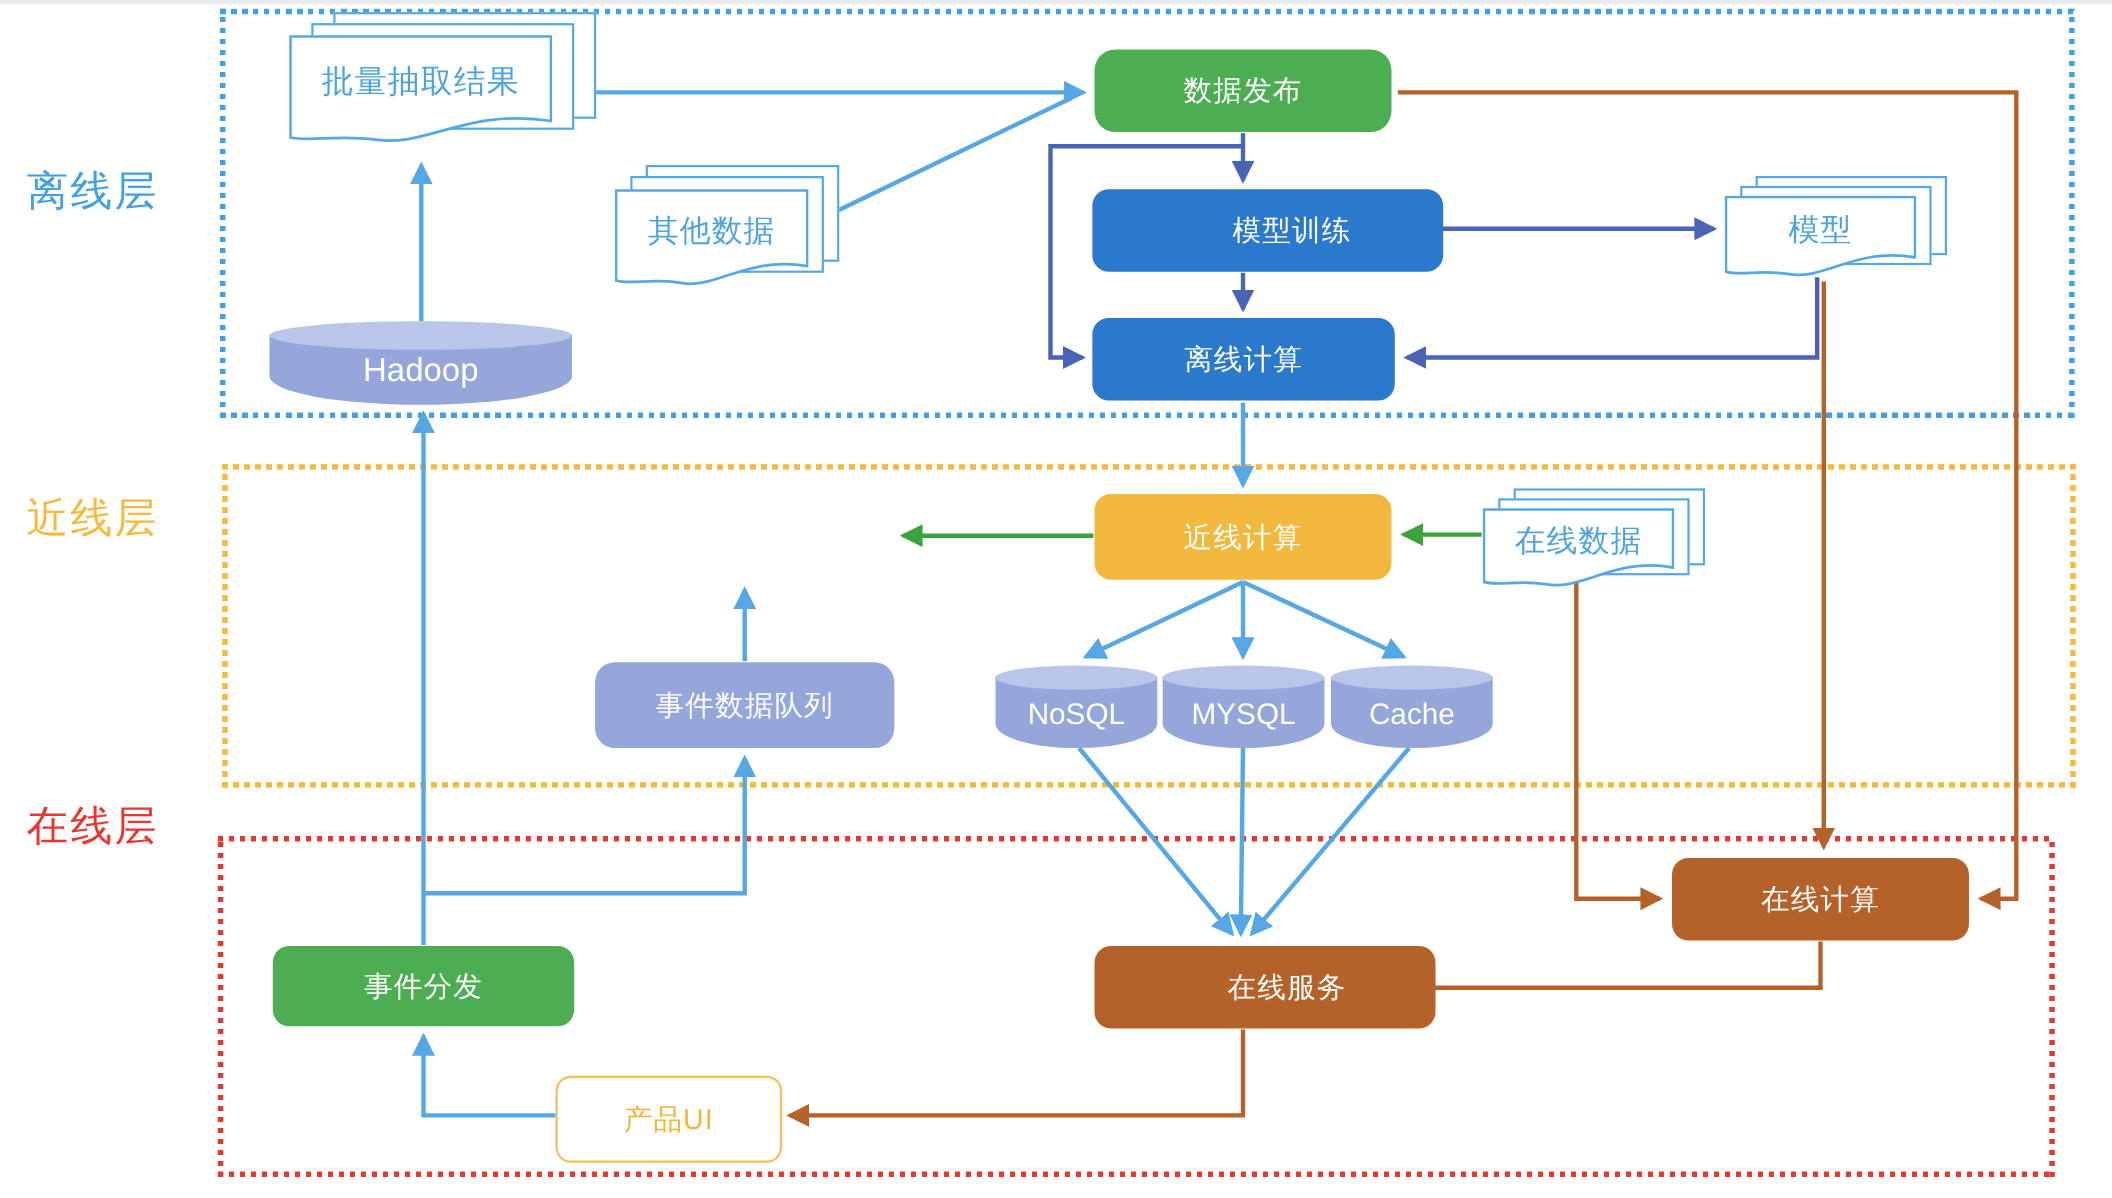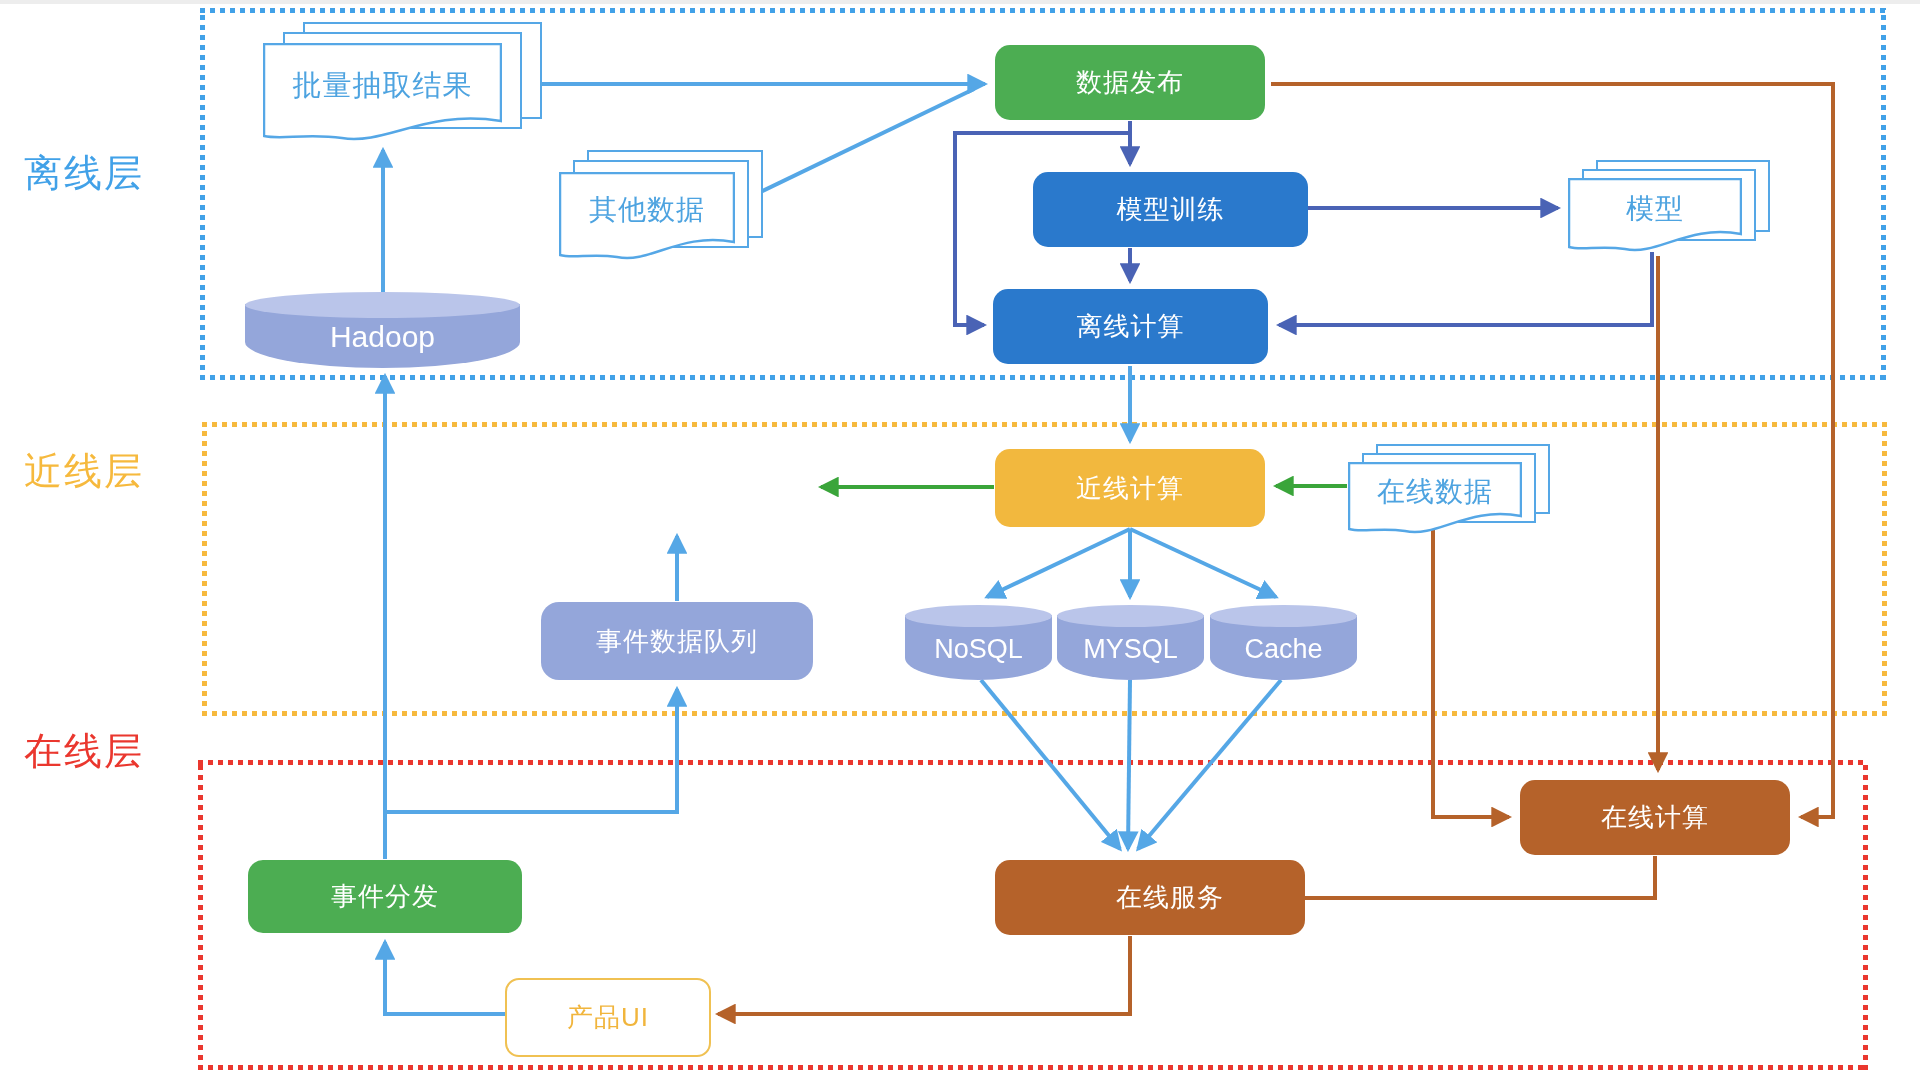--- a/index.html
+++ b/index.html
@@ -90,21 +90,21 @@
         <polyline points="994,487 821,487" fill="none" stroke="#3aa53a" stroke-width="4" marker-end="url(#arrow-green)"></polyline>
         <polyline points="1347,486 1276,486" fill="none" stroke="#3aa53a" stroke-width="4" marker-end="url(#arrow-green)"></polyline>
         <polyline points="1271,84 1833,84 1833,817 1801,817" fill="none" stroke="#b5622a" stroke-width="4" marker-end="url(#arrow-brown)"></polyline>
         <polyline points="1658,256 1658,770" fill="none" stroke="#b5622a" stroke-width="4" marker-end="url(#arrow-brown)"></polyline>
         <polyline points="1433,528 1433,817 1509,817" fill="none" stroke="#b5622a" stroke-width="4" marker-end="url(#arrow-brown)"></polyline>
         <polyline points="1655,856 1655,898 1277,898" fill="none" stroke="#b5622a" stroke-width="4" marker-end="url(#arrow-brown)"></polyline>
         <polyline points="1130,936 1130,1014 718,1014" fill="none" stroke="#b5622a" stroke-width="4" marker-end="url(#arrow-brown)"></polyline>
       </g>
     </svg>
 
-  <div class="doc" style="left:263px;top:22px;width:283px;height:126px;padding-left:28px;">
+  <div class="doc" style="left:263px;top:11px;width:283px;height:126px;padding-left:28px;">
     <div class="doc-back" style="left:40px;top:0;width:239px;height:97px;"></div>
     <div class="doc-back" style="left:20px;top:10px;width:239px;height:97px;"></div>
     <svg class="doc-front" style="top:21px;" width="239" height="104" viewBox="0 0 239 104">
       <path d="M1,1 H238 V78 C163,66 124,102 79,95 C43,90 19,97 1,93 Z" fill="#ffffff" stroke="var(--doc-border)" stroke-width="2.5"></path>
       </svg>
     <div class="doc-label" style="left:0;top:21px;width:239px;height:85px;font-size:29px;">批量抽取结果</div>
   </div>
 
   <div class="doc" style="left:559px;top:150px;width:172px;height:120px;">
     <div class="doc-back" style="left:28px;top:0;width:176px;height:88px;"></div>
@@ -126,22 +126,22 @@
 
   <div class="doc" style="left:1348px;top:444px;width:202px;height:96px;">
     <div class="doc-back" style="left:28px;top:0;width:174px;height:70px;"></div>
     <div class="doc-back" style="left:14px;top:9px;width:174px;height:70px;"></div>
     <svg class="doc-front" style="top:18px;" width="174" height="78" viewBox="0 0 174 78">
       <path d="M1,1 H173 V54 C119,44 90,76 57,69 C31,65 14,71 1,67 Z" fill="#ffffff" stroke="var(--doc-border)" stroke-width="2.5"></path>
       </svg>
     <div class="doc-label" style="left:0;top:18px;width:174px;height:60px;">在线数据</div>
   </div>
 
-  <div class="node" style="left: 995px; top: 45px; width: 270px; height: 75px; background: rgb(76, 173, 82);">数据发布</div>
-  <div class="node" style="left: 1033px; top: 172px; width: 275px; height: 75px; background: rgb(42, 121, 204);">模型训练</div>
+  <div class="node" style="left: 995px; top: 45px; width: 270px; height: 75px; background: rgb(76, 173, 82); border-radius: 19px;">数据发布</div>
+  <div class="node" style="left: 993px; top: 172px; width: 275px; height: 75px; background: rgb(42, 121, 204); padding-left: 44px;">模型训练</div>
   <div class="node" style="left: 993px; top: 289px; width: 275px; height: 75px; background: rgb(42, 121, 204);">离线计算</div>
   <div class="node" style="left: 995px; top: 449px; width: 270px; height: 78px; background: rgb(242, 184, 62);">近线计算</div>
   <div class="node" style="left: 541px; top: 602px; width: 272px; height: 78px; border-radius: 18px; background: rgb(148, 166, 218);">事件数据队列</div>
   <div class="node" style="left: 248px; top: 860px; width: 274px; height: 73px; background: rgb(76, 173, 82);">事件分发</div>
   <div class="node" style="left: 995px; top: 860px; width: 270px; height: 75px; background: rgb(181, 98, 42); padding-left: 40px;">在线服务</div>
   <div class="node" style="left: 1520px; top: 780px; width: 270px; height: 75px; background: rgb(181, 98, 42);">在线计算</div>
   <div class="node ui-box" style="left:505px;top:978px;width:202px;height:75px;color:var(--ui-text);">产品UI</div>
 
   <div class="cyl" style="left:245px;top:292px;width:275px;height:76px;">
     <div class="cyl-body" style="top: 12px; border-radius: 0px 0px 50% 50% / 0px 0px 26px 26px; background: rgb(148, 166, 218);"></div>

